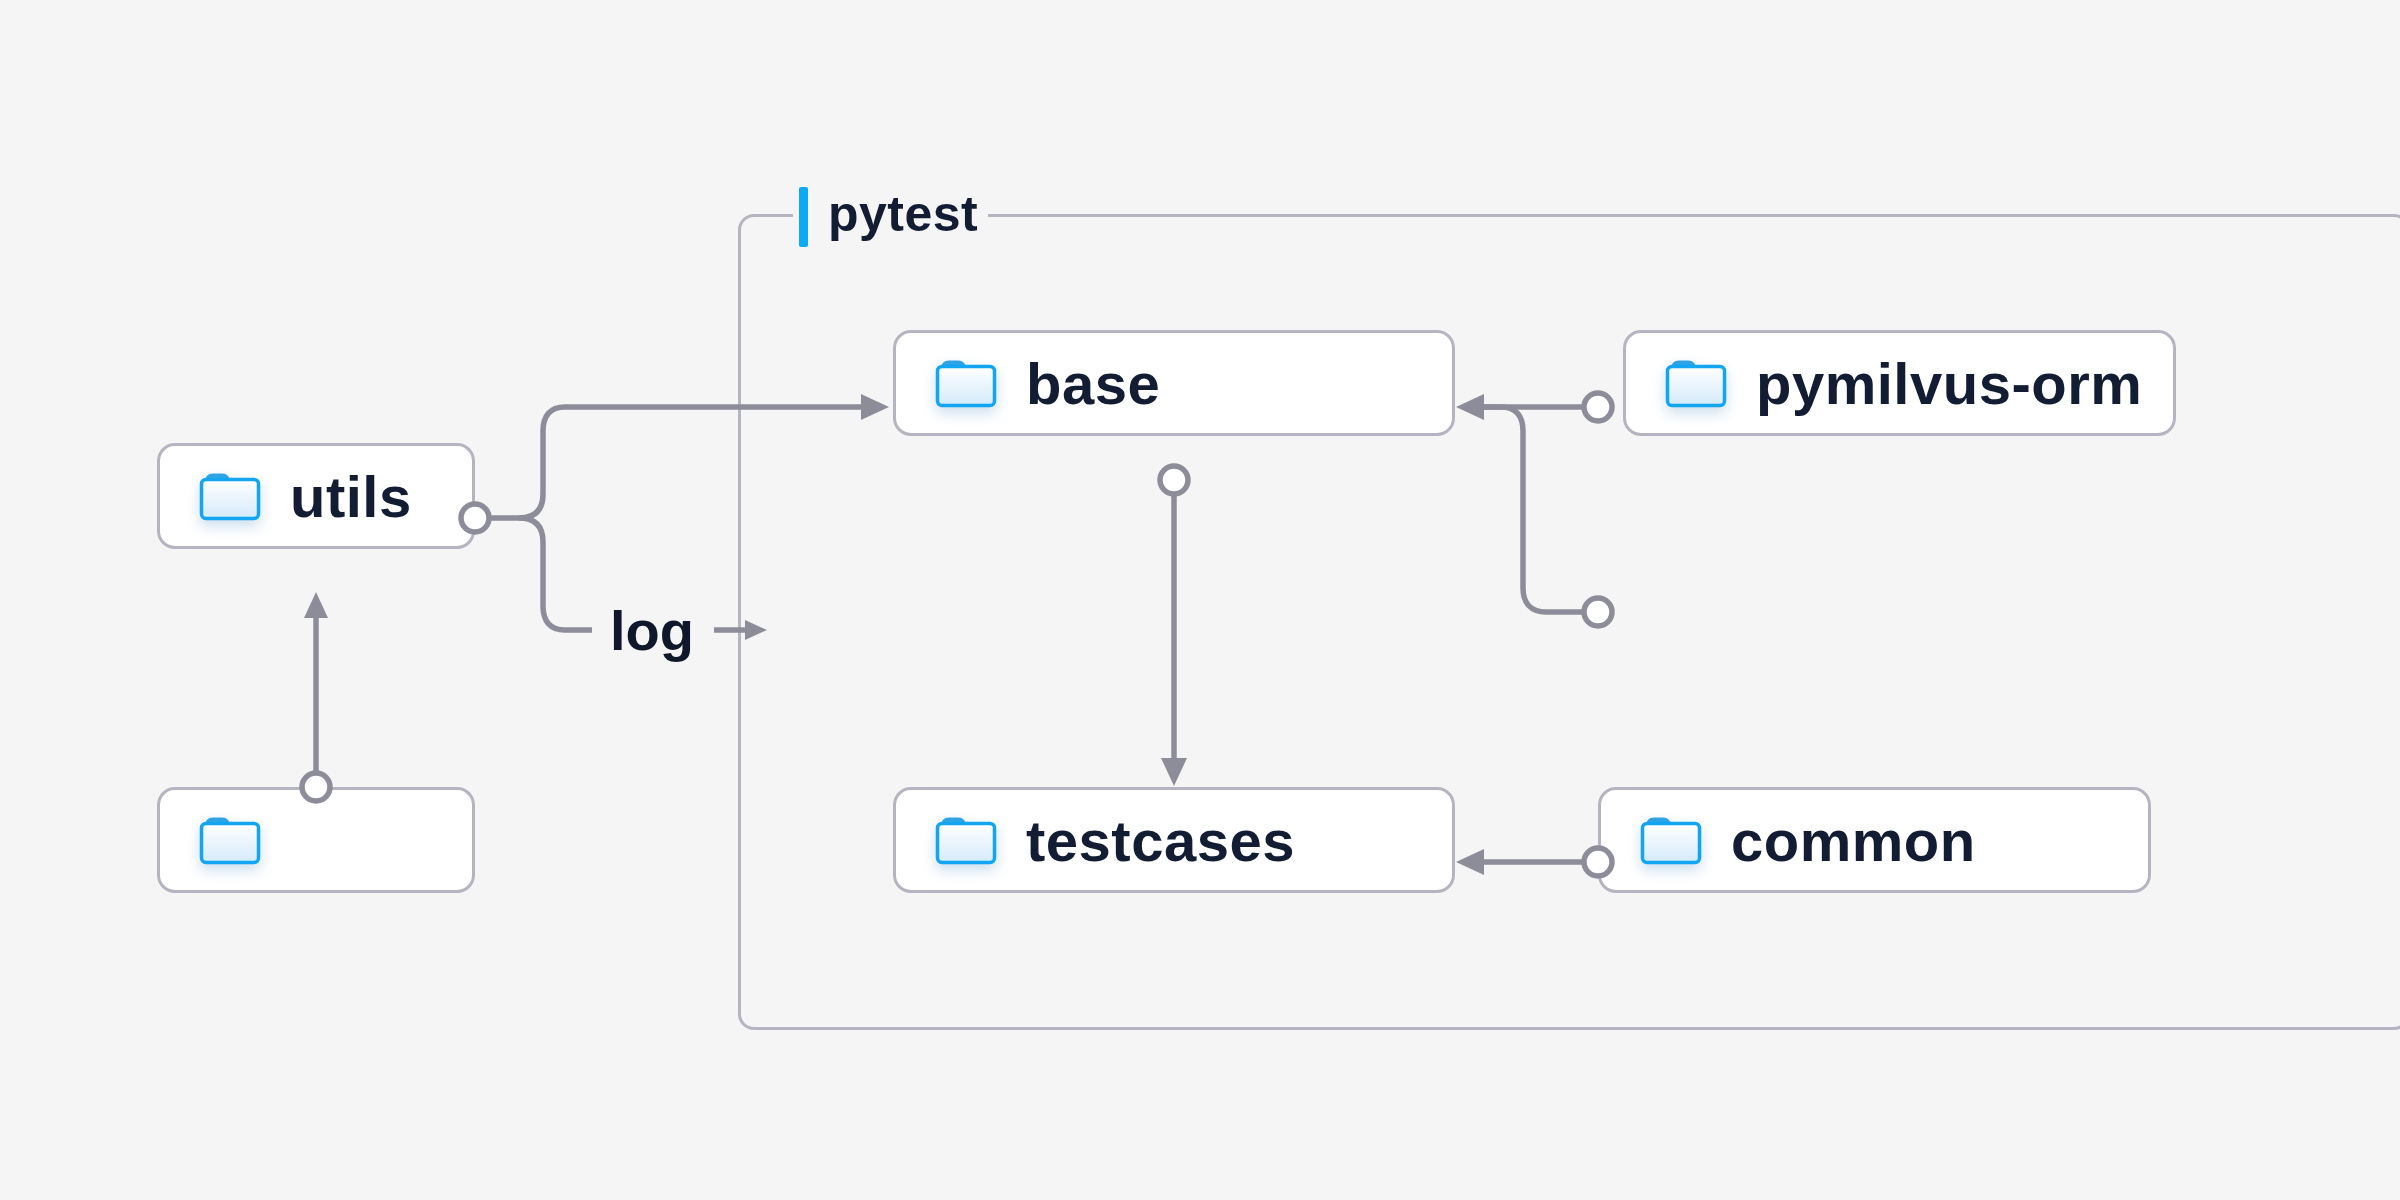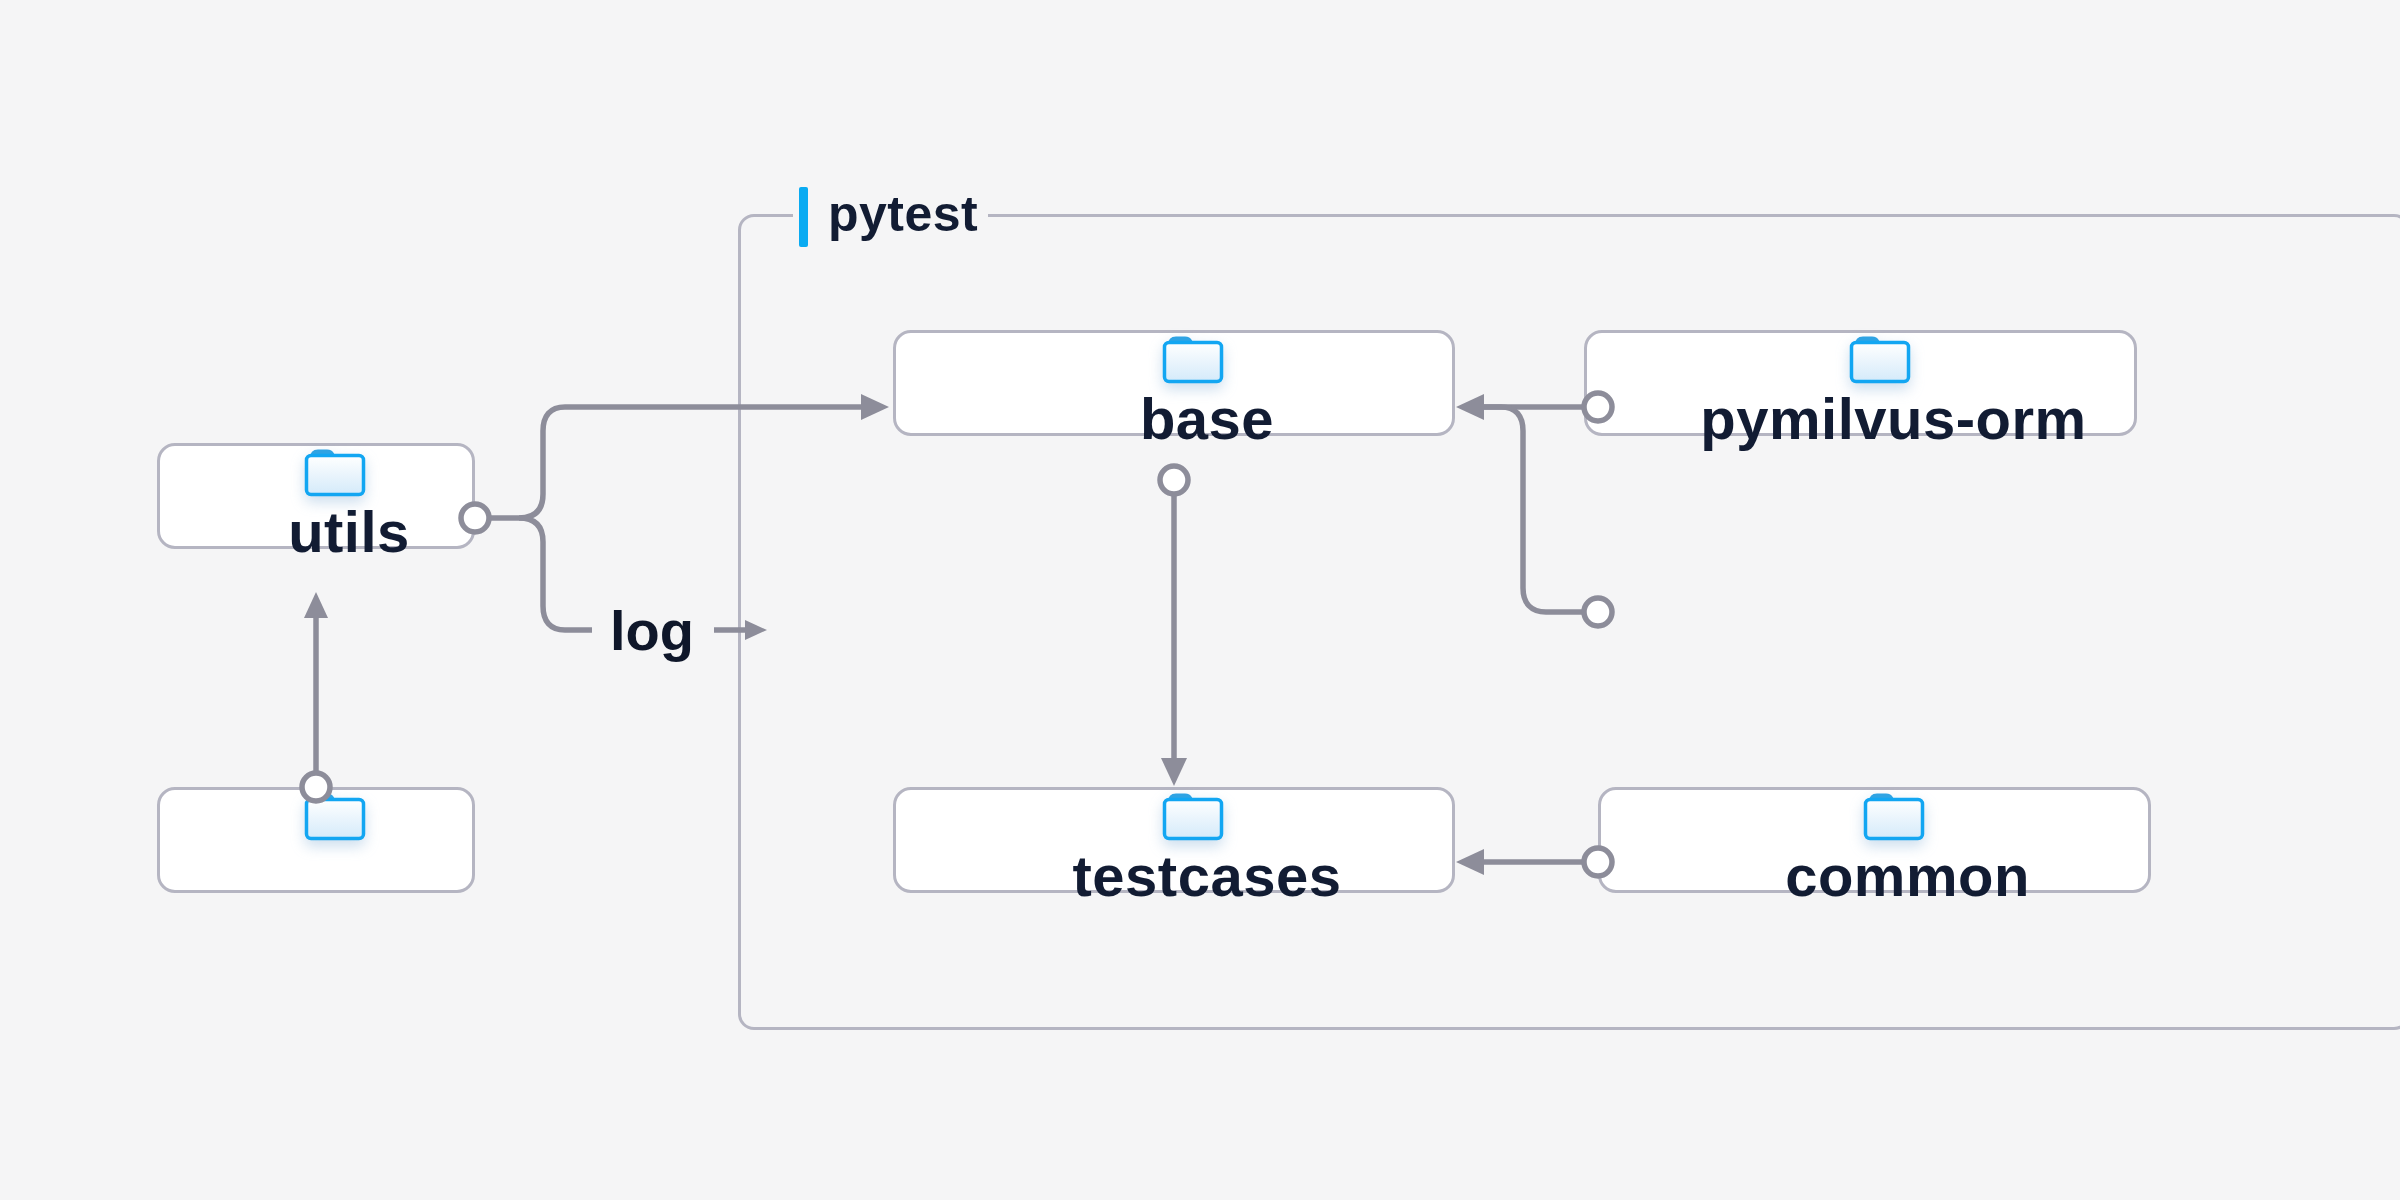--- a/index.html
+++ b/index.html
@@ -59,35 +59,34 @@
     position: absolute;
     height: 106px;
     background: #ffffff;
     border: 3px solid #b5b5c2;
     border-radius: 18px;
     box-sizing: border-box;
     display: flex;
     align-items: center;
     padding-left: 38px;
     z-index: 2;
-    flex-direction: column;
   }
   .node .label {
     font-size: 58px;
     font-weight: 700;
     color: #121c33;
     margin-left: 28px;
     letter-spacing: 0.5px;
     white-space: nowrap;
   }
   .n-utils     { left: 157px;  top: 443px; width: 318px; }
   .n-config    { left: 157px;  top: 787px; width: 318px; }
   .n-base      { left: 893px;  top: 330px; width: 562px; }
   .n-testcases { left: 893px;  top: 787px; width: 562px; }
-  .n-pymilvus  { left: 1584px; top: 330px; width: 553px; }
+  .n-pymilvus  { left: 1623px; top: 330px; width: 553px; }
   .n-check     { left: 1598px; top: 537px; width: 553px; }
   .n-common    { left: 1598px; top: 787px; width: 553px; }
 
   .folder-icon {
     flex: 0 0 auto;
     filter: drop-shadow(0px 6px 7px rgba(110, 160, 205, 0.35));
   }
 
   
   .edges {

